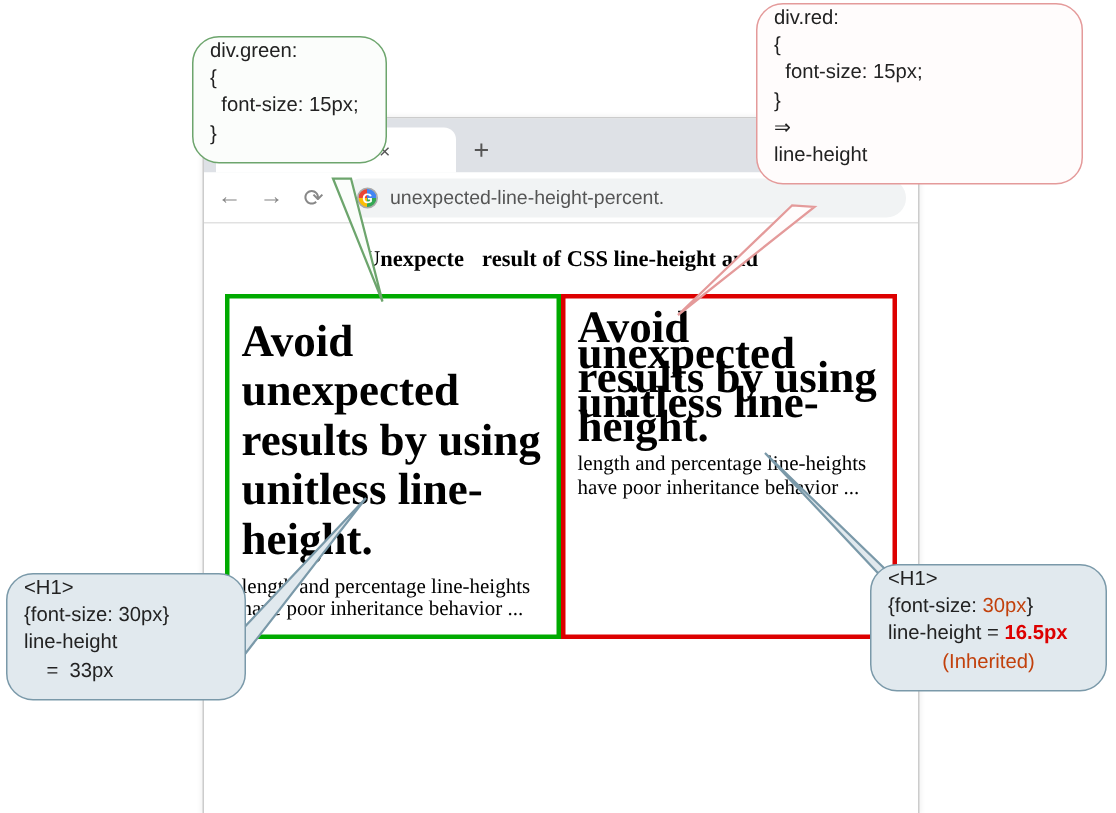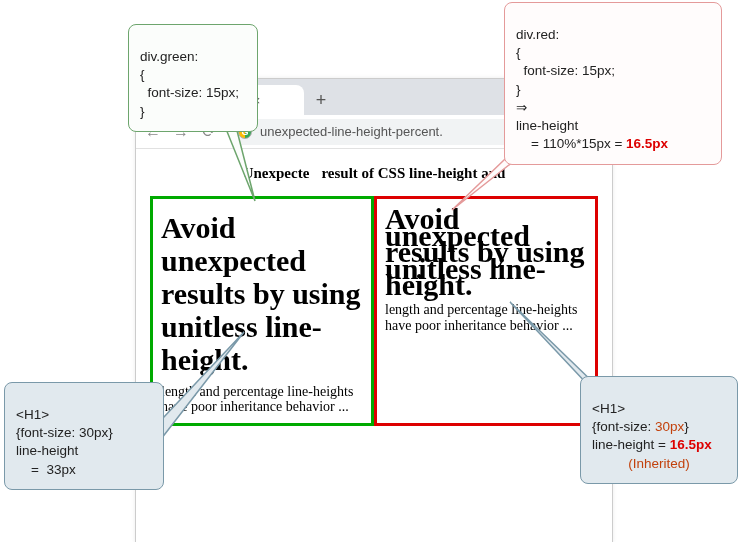--- a/index.html
+++ b/index.html
@@ -95,22 +95,22 @@
     padding: 6px 8px 8px 8px;
   }
   .box.green { border: 3px solid #0a0; font-size: 15px; line-height: 1.1; }
   .box.red   { border: 3px solid #d00; font-size: 15px; line-height: 16.5px; }
   .box h1 { font-size: 30px; margin: 6px 0 8px 0; font-weight: bold; line-height: inherit; }
   .box p { margin: 0; font-size: 14px; }
 
   .callout {
     position: absolute;
     background: #fff;
-    border-radius: 8px;
-    padding: 23px 11px 10px 11px;
+    border-radius: 18px;
+    padding: 0 11px 10px 11px;
     font-family: Arial, sans-serif;
     font-size: 13.5px;
     line-height: 1.35;
     color: #222;
   }
   .callout.green { border: 1.5px solid #6da56d; background: #fbfdfb; }
   .callout.red   { border: 1.5px solid #e49a9a; background: #fffcfc; }
   .callout.blue  { border: 1.5px solid #7a99a9; background: #e1e9ee; }
   .callout .hl-red { color: #d00; font-weight: bold; }
   .callout .hl-red-plain { color: #c2410c; }
@@ -176,21 +176,20 @@
   <div>}</div>
 </div>
 
 <div class="callout red" style="left:504px; top:2px; width:218px;">
   <div>div.red:</div>
   <div>{</div>
   <div style="white-space:pre">  font-size: 15px;</div>
   <div>}</div>
   <div>⇒</div>
   <div>line-height</div>
-  <div style="white-space:pre"><span>    = 110%*15px = </span><span class="hl-red">16.5px</span></div>
 </div>
 
 <div class="callout blue" style="left:4px; top:382px; width:160px;">
   <div>&lt;H1&gt;</div>
   <div>{font-size: 30px}</div>
   <div> </div>
   <div>line-height</div>
   <div style="white-space:pre">    =  33px</div>
 </div>
 

